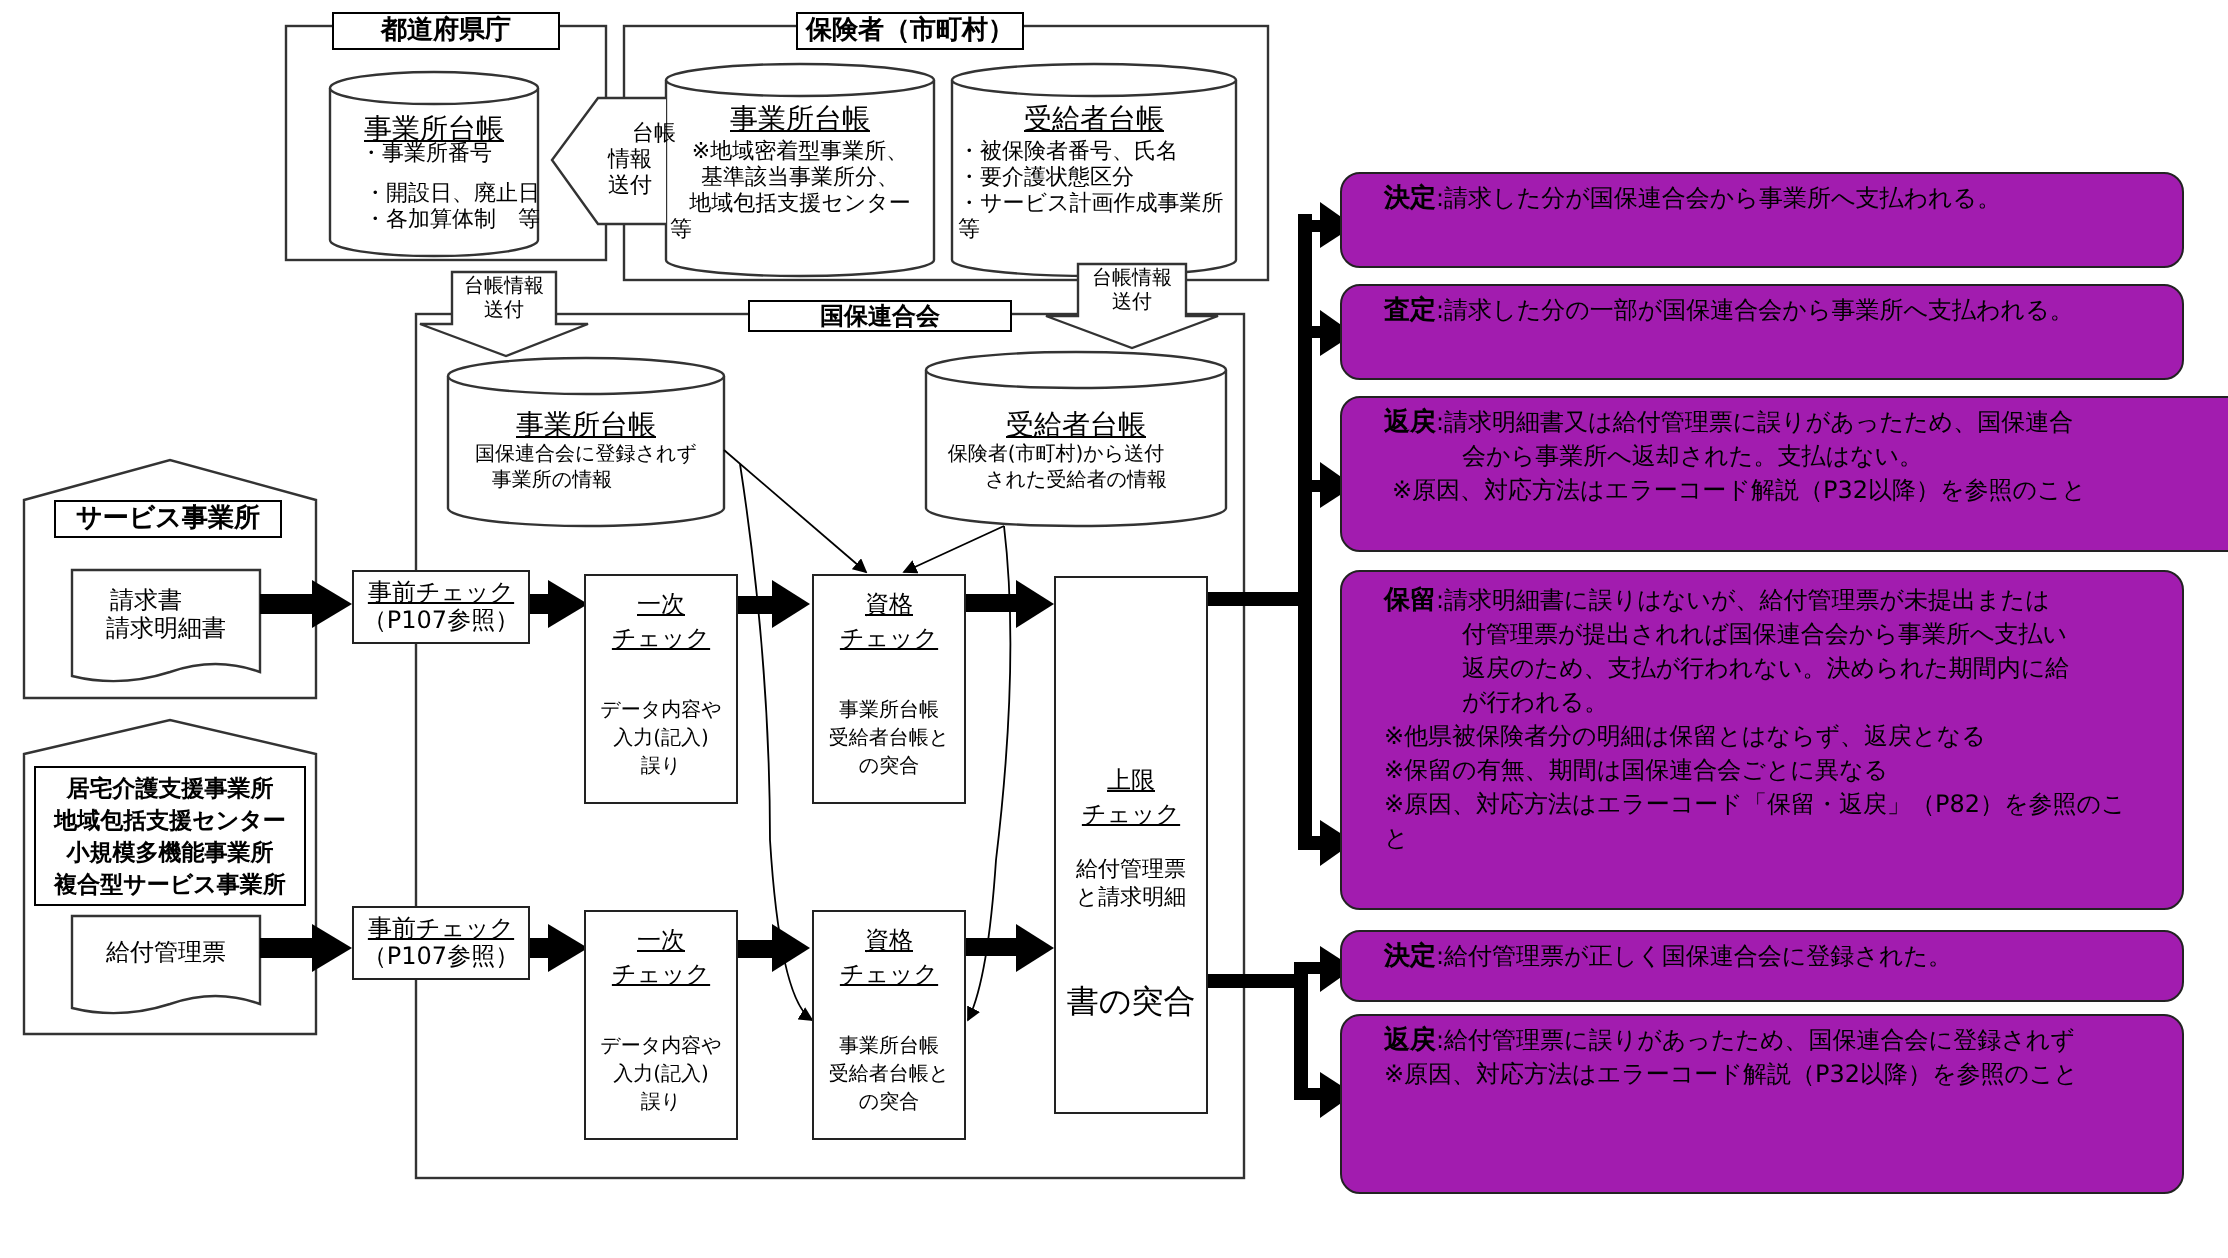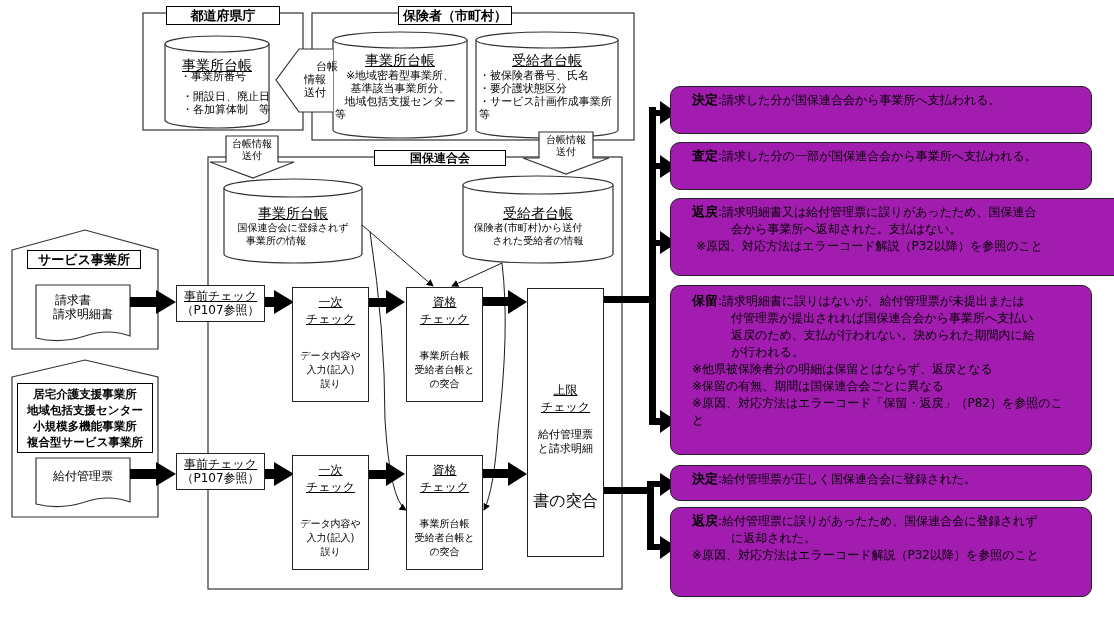--- a/index.html
+++ b/index.html
@@ -229,15 +229,14 @@
   <span style="display:block;">※他県被保険者分の明細は保留とはならず、返戻となる</span>
   <span style="display:block;">※保留の有無、期間は国保連合会ごとに異なる</span>
   <span style="display:block;">※原因、対応方法はエラーコード「保留・返戻」（P82）を参照のこと</span>
 </div>
 
 <div class="result-box" style="left:670px;top:465px;width:422px;height:36px;">
   <span class="lbl">決定</span><span>:</span><span>給付管理票が正しく国保連合会に登録された。</span>
 </div>
 <div class="result-box" style="left:670px;top:507px;width:422px;height:90px;">
   <span class="lbl">返戻</span><span>:</span><span>給付管理票に誤りがあったため、国保連合会に登録されず</span>
-  <span class="indent">に返却された。</span>
   <span style="display:block;">※原因、対応方法はエラーコード解説（P32以降）を参照のこと</span>
 </div>
 
 </body></html>

